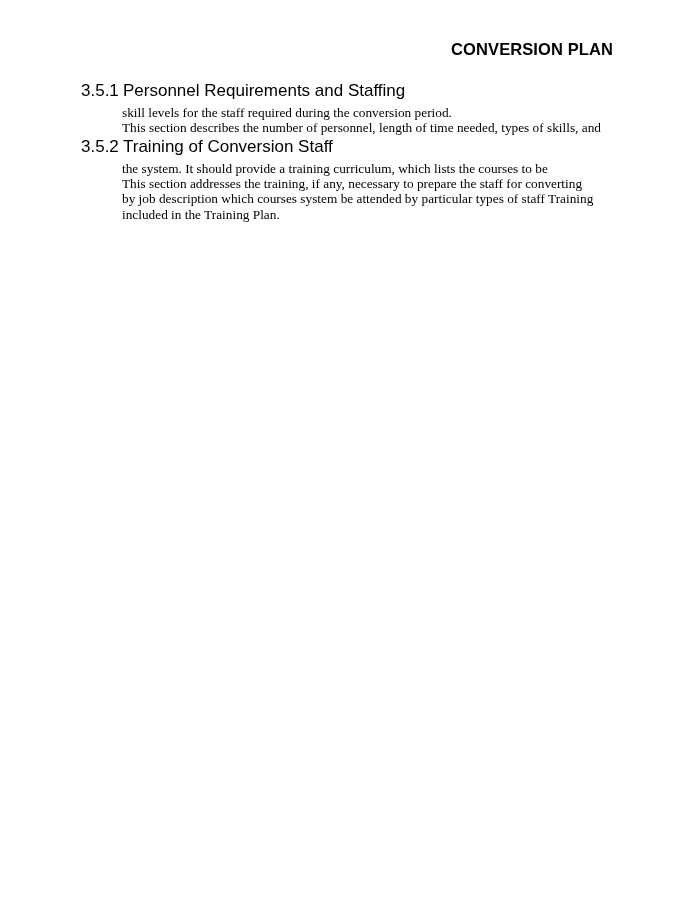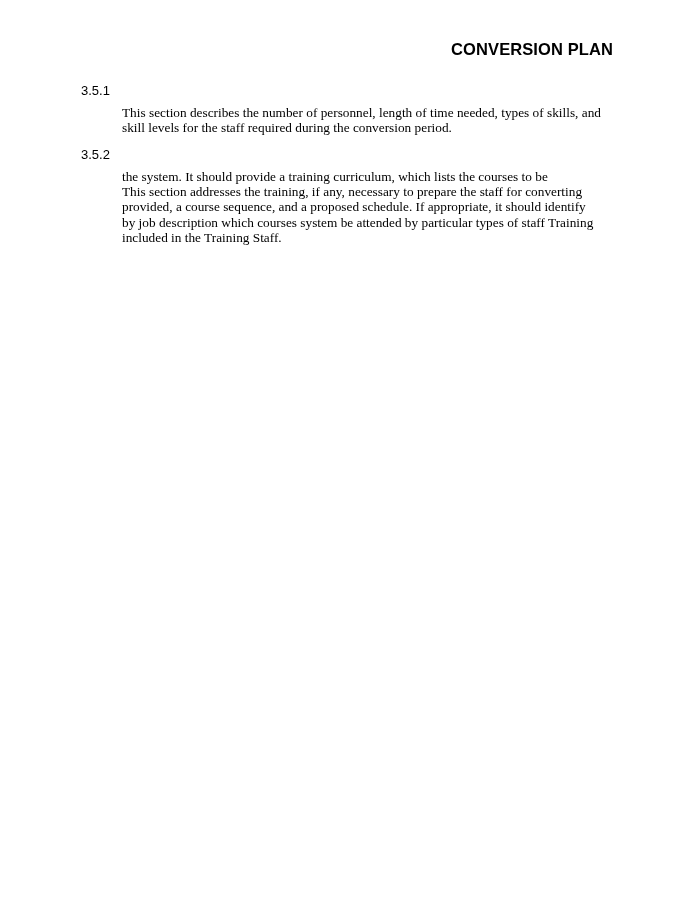--- a/index.html
+++ b/index.html
@@ -24,21 +24,21 @@
       letter-spacing: 0.1px;
       white-space: nowrap;
     }
     .section {
       position: absolute;
       left: 81px;
       width: 560px;
     }
     .section-heading {
       font-family: "Liberation Sans", sans-serif;
-      font-size: 13px;
+      font-size: 17px;
       line-height: 16px;
       white-space: nowrap;
       display: flex;
     }
     .section-number {
       display: inline-block;
       width: 42px;
     }
     .section-body {
       margin-left: 41px;
@@ -53,31 +53,32 @@
     }
   </style>
 </head>
 <body>
 
 <div class="page-header">CONVERSION PLAN</div>
 
 <div class="section" style="top: 83px;">
   <div class="section-heading">
     <span class="section-number">3.5.1</span>
+    <span class="section-title">Personnel Requirements and Staffing</span>
   </div>
   <div class="section-body">
+    <span class="line">skill levels for the staff required during the conversion period.</span>
     <span class="line">This section describes the number of personnel, length of time needed, types of skills, and</span>
-    <span class="line">skill levels for the staff required during the conversion period.</span>
   </div>
 </div>
 
-<div class="section" style="top: 147px;">
+<div class="section" style="top: 139px;">
   <div class="section-heading">
     <span class="section-number">3.5.2</span>
+    <span class="section-title">Training of Conversion Staff</span>
   </div>
   <div class="section-body">
     <span class="line">the system.  It should provide a training curriculum, which lists the courses to be</span>
     <span class="line">This section addresses the training, if any, necessary to prepare the staff for converting</span>
-    <span class="line">provided, a course sequence, and a proposed schedule.  If appropriate, it should identify</span>
     <span class="line">by job description which courses system be attended by particular types of staff Training</span>
-    <span class="line">included in the Training Staff.</span>
+    <span class="line">included in the Training Plan.</span>
   </div>
 </div>
 
 </body></html>

